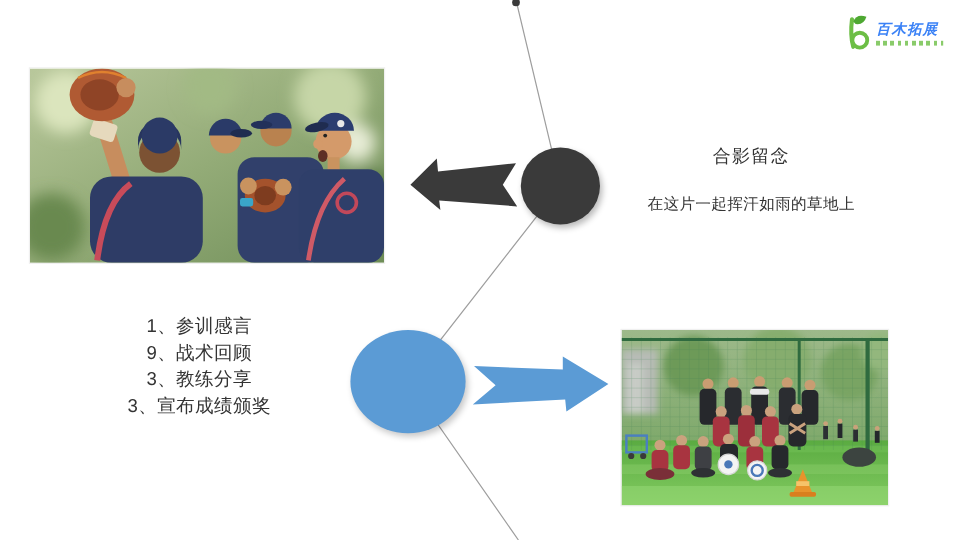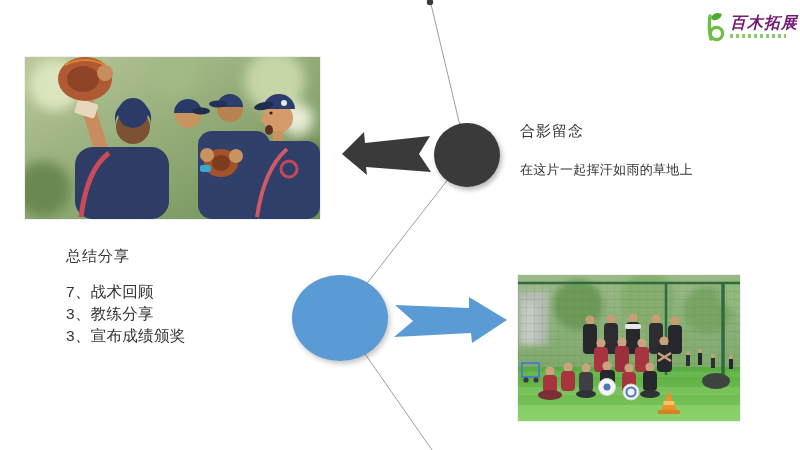--- a/index.html
+++ b/index.html
@@ -20,34 +20,34 @@
   .node{border-radius:50%;z-index:3;}
   #node-dark{left:434px;top:123px;width:66px;height:64px;background:var(--dark-shape,#3A3A3A);
     box-shadow:2px 3px 5px rgba(0,0,0,0.28);}
   #node-blue{left:292px;top:275px;width:96px;height:86px;background:var(--accent-blue,#5B9BD5);
     box-shadow:2px 3px 5px rgba(0,0,0,0.22);}
   
   .arrow-svg{z-index:4;overflow:visible;}
   #black-arrow{left:340px;top:128px;}
   #blue-arrow{left:393px;top:296px;}
   
-  .txt{z-index:5;}
+  .txt{z-index:5;text-align:center;}
   #photo-note-block{left:520px;top:122px;width:212px;}
   #photo-note-title{font-size:15px;line-height:18px;letter-spacing:1px;}
   #photo-note-lines{margin-top:20px;font-size:13px;line-height:19.3px;letter-spacing:0.3px;}
   #summary-block{left:66px;top:246px;width:200px;}
   #summary-title{font-size:15px;line-height:19px;letter-spacing:1px;}
   #summary-list{margin-top:16px;font-size:15.5px;line-height:22px;letter-spacing:0.3px;}
   .line{display:block;}
   
   #logo{left:704px;top:12px;width:86px;height:34px;display:flex;align-items:flex-start;z-index:5;}
   #logo-glyph{width:23px;height:31px;flex:0 0 auto;}
   #logo-right{margin-left:3px;padding-top:5px;}
-  #logo-text{font-family:Liberation Mono, monospace;font-style:italic;font-weight:bold;
-    font-size:16px;line-height:14px;color:#701a75;letter-spacing:1px;white-space:nowrap;}
+  #logo-text{font-family:Liberation Sans, sans-serif;font-style:italic;font-weight:bold;
+    font-size:12px;line-height:14px;color:#3b82f6;letter-spacing:1px;white-space:nowrap;}
   #logo-tagline{margin-top:3px;height:4px;width:56px;
     background:repeating-linear-gradient(90deg,var(--logo-green,#6CBE45) 0 3px,transparent 3px 6px);
     opacity:.8;}
 </style>
 </head>
 <body>
 
 <div class="slide">
 
   <svg id="connector-overlay" class="abs" width="800" height="450" viewBox="0 0 800 450">
@@ -237,23 +237,23 @@
   </svg>
 
   <div id="photo-note-block" class="abs txt">
     <div id="photo-note-title">合影留念</div>
     <div id="photo-note-lines">
       <span class="line">在这片一起挥汗如雨的草地上</span>
     </div>
   </div>
 
   <div id="summary-block" class="abs txt">
-    <div id="summary-title">总结分享</div>
     <div id="summary-list">
-      <span class="line">7、战术回顾</span>
+      <span class="line">1、参训感言</span>
+      <span class="line">9、战术回顾</span>
       <span class="line">3、教练分享</span>
       <span class="line">3、宣布成绩颁奖</span>
     </div>
   </div>
 
   <div id="logo" class="abs">
     <svg id="logo-glyph" viewBox="0 0 23 31">
       <path d="M6,4 C5,12 5,20 7,27" stroke="#6CBE45" stroke-width="3.4" fill="none" stroke-linecap="round"></path>
       <circle cx="12.5" cy="21.5" r="6.2" fill="none" stroke="#6CBE45" stroke-width="3.2"></circle>
       <path d="M7,6 Q10,-1 18,2 Q16,9 9,8 Z" fill="#4ea832"></path>

